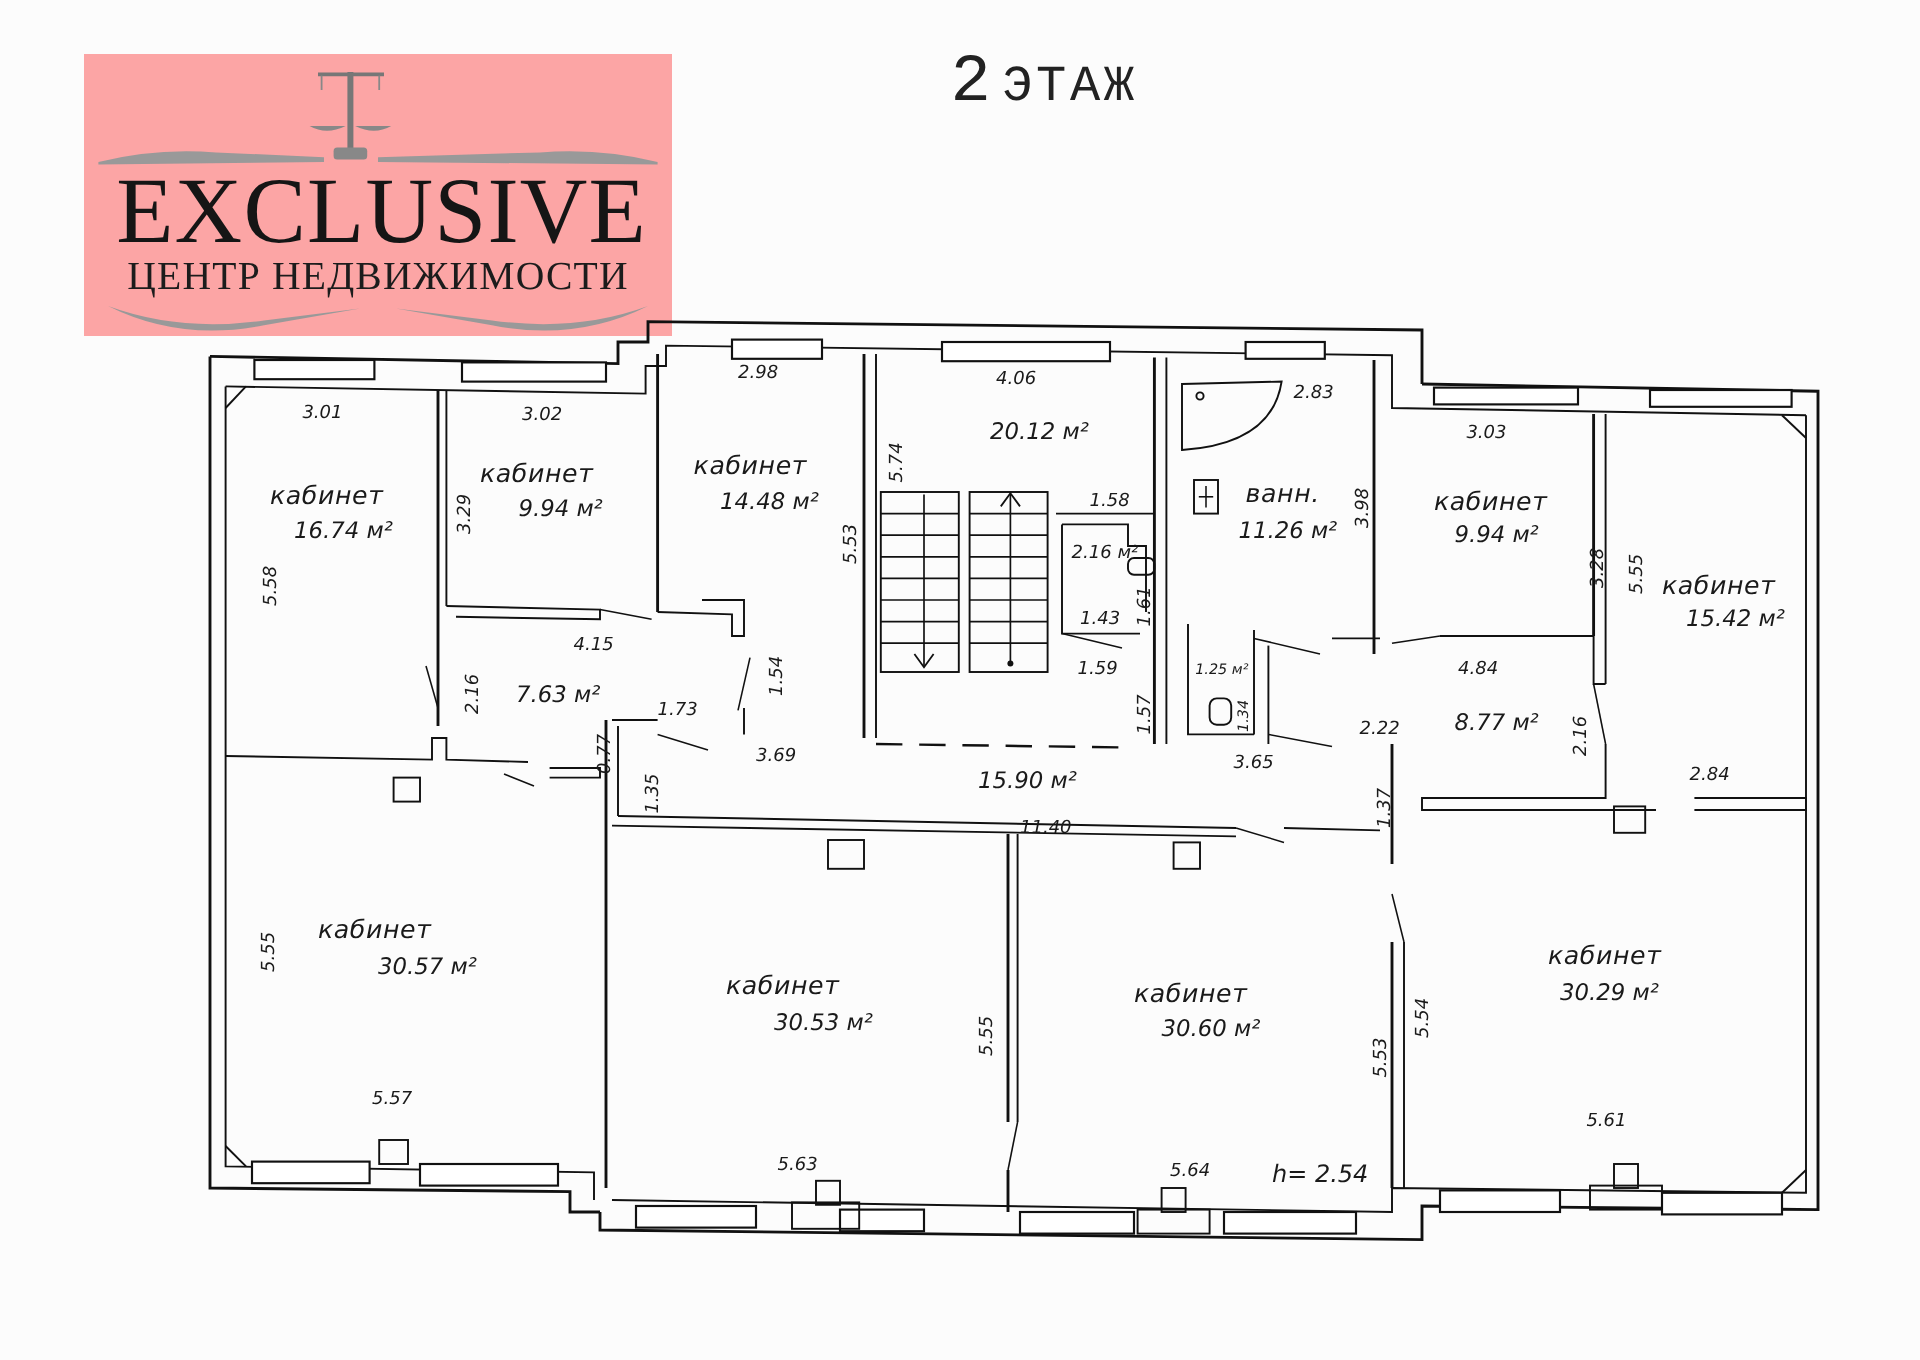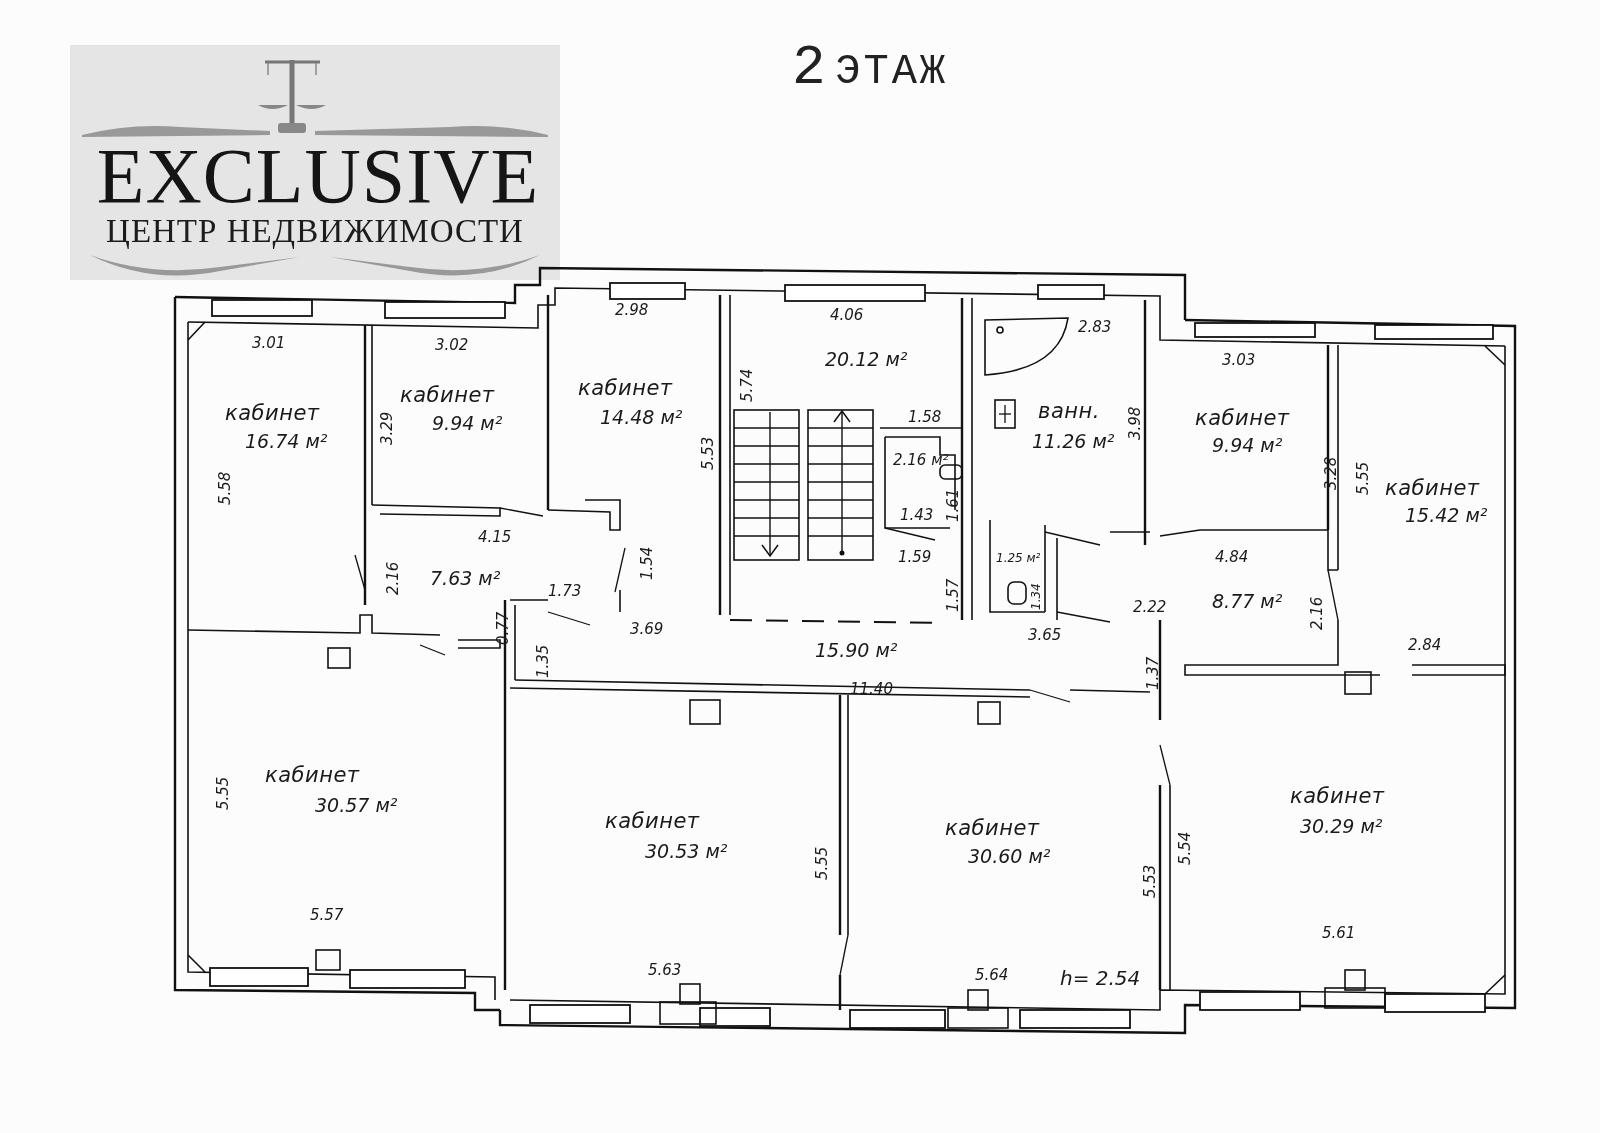--- a/index.html
+++ b/index.html
@@ -1,18 +1,18 @@
 <!DOCTYPE html>
 <html><head>
 <meta charset="utf-8">
 <style>
   html, body { margin: 0; padding: 0; background: #fbfbfb; }
   body { width: 1600px; height: 1133px; position: relative; overflow: hidden; font-family: "DejaVu Sans", sans-serif; }
   .page { position: absolute; left: 0; top: 0; width: 1600px; height: 1133px; background: #fcfcfc; }
-  .logo { position: absolute; left: 70px; top: 45px; width: 490px; height: 235px; background: #e5e5e5; }
+  .logo { position: absolute; left: 70px; top: 45px; width: 490px; height: 235px; background: #fca5a5; }
   .logo-title { position: absolute; left: 8px; top: 92px; width: 480px; text-align: center; font-family: "Liberation Serif", "DejaVu Serif", serif; font-size: 78px; letter-spacing: 1px; color: #151515; line-height: 1; }
   .logo-sub { position: absolute; left: 0px; top: 170px; width: 490px; text-align: center; font-family: "Liberation Serif", "DejaVu Serif", serif; font-size: 33px; letter-spacing: 1px; color: #1c1c1c; line-height: 1; }
   .floor-title { position: absolute; left: 792px; top: 40px; font-family: "Liberation Mono", "DejaVu Sans Mono", monospace; color: #222; line-height: 1; }
   .floor-title .num { font-size: 56px; font-weight: normal; }
   .floor-title .word { font-size: 42px; letter-spacing: 3px; }
   svg.plan { position: absolute; left: 0; top: 0; }
   .hand { font-family: "DejaVu Sans", sans-serif; font-style: italic; fill: #1a1a1a; }
   .rname { font-size: 21px; letter-spacing: 0.5px; }
   .rarea { font-size: 19px; }
   .dim { font-size: 15px; }

